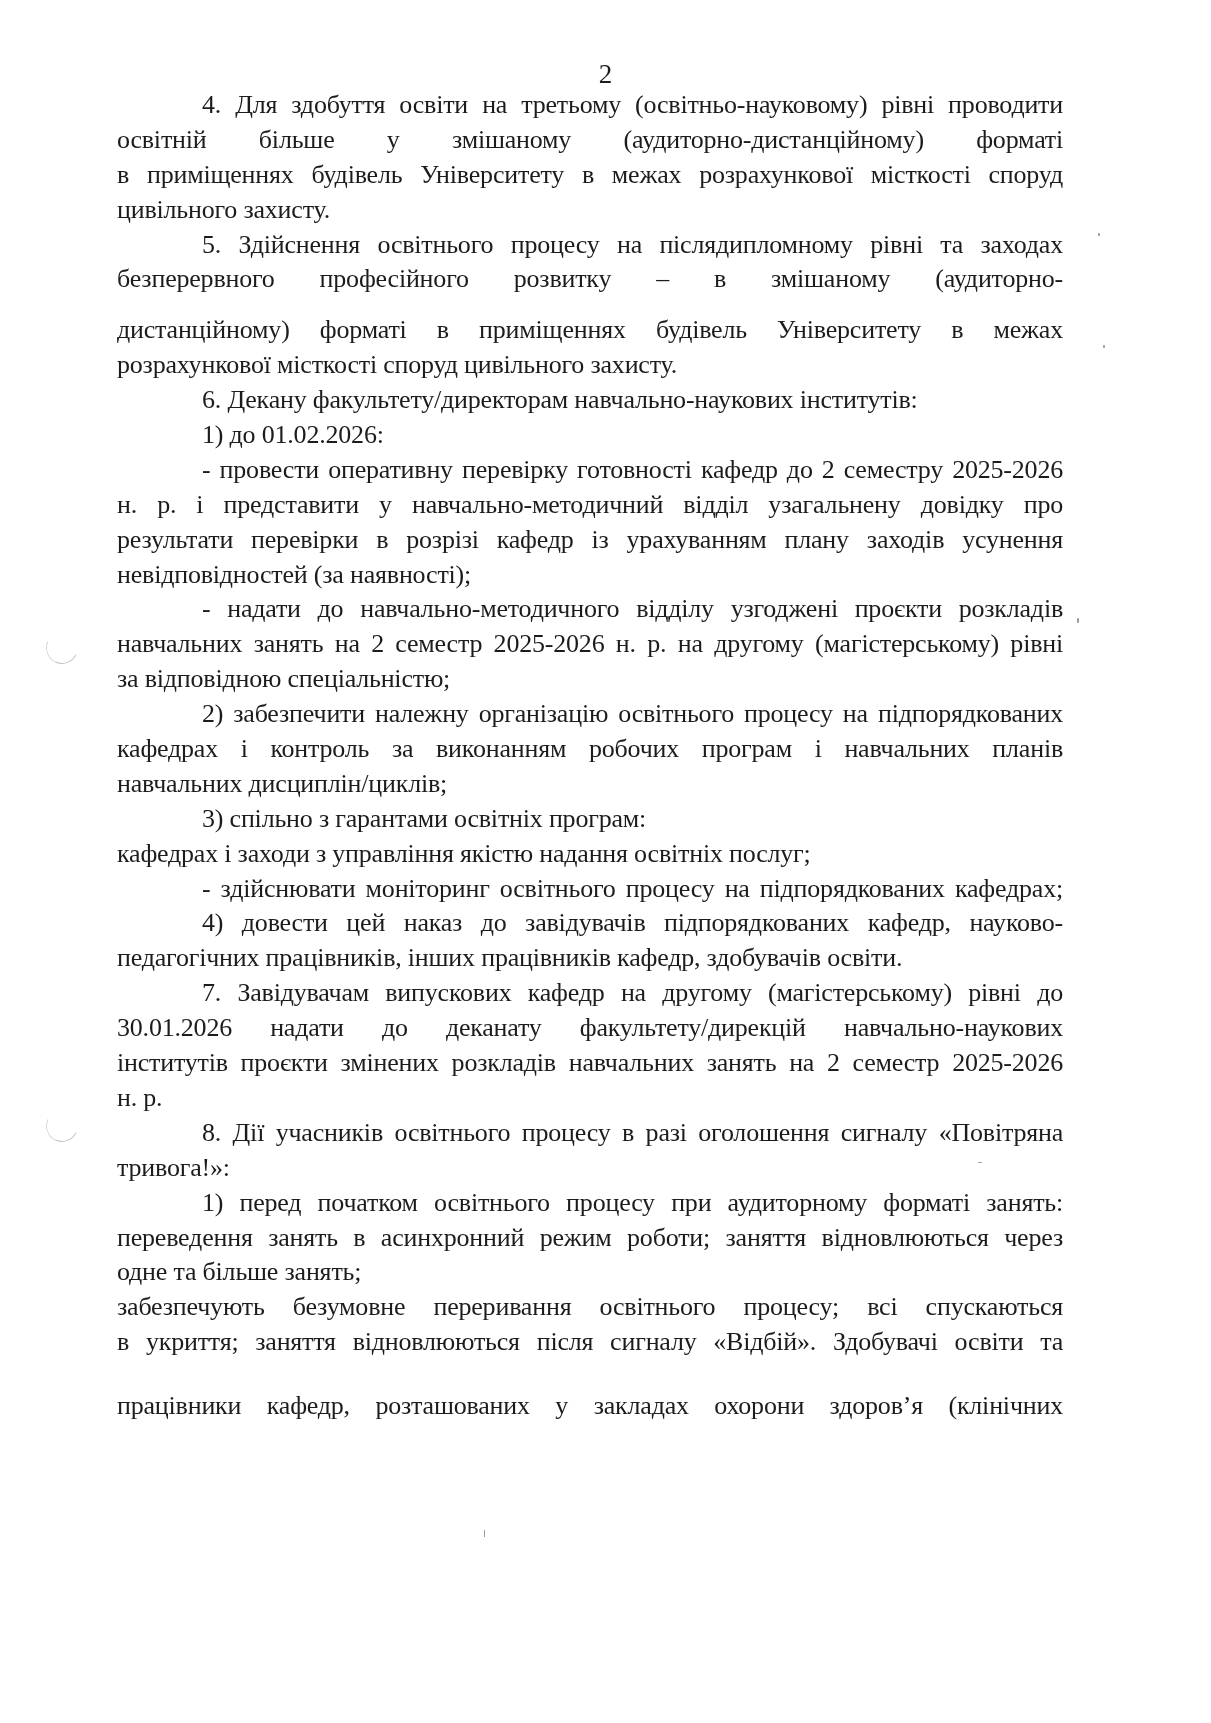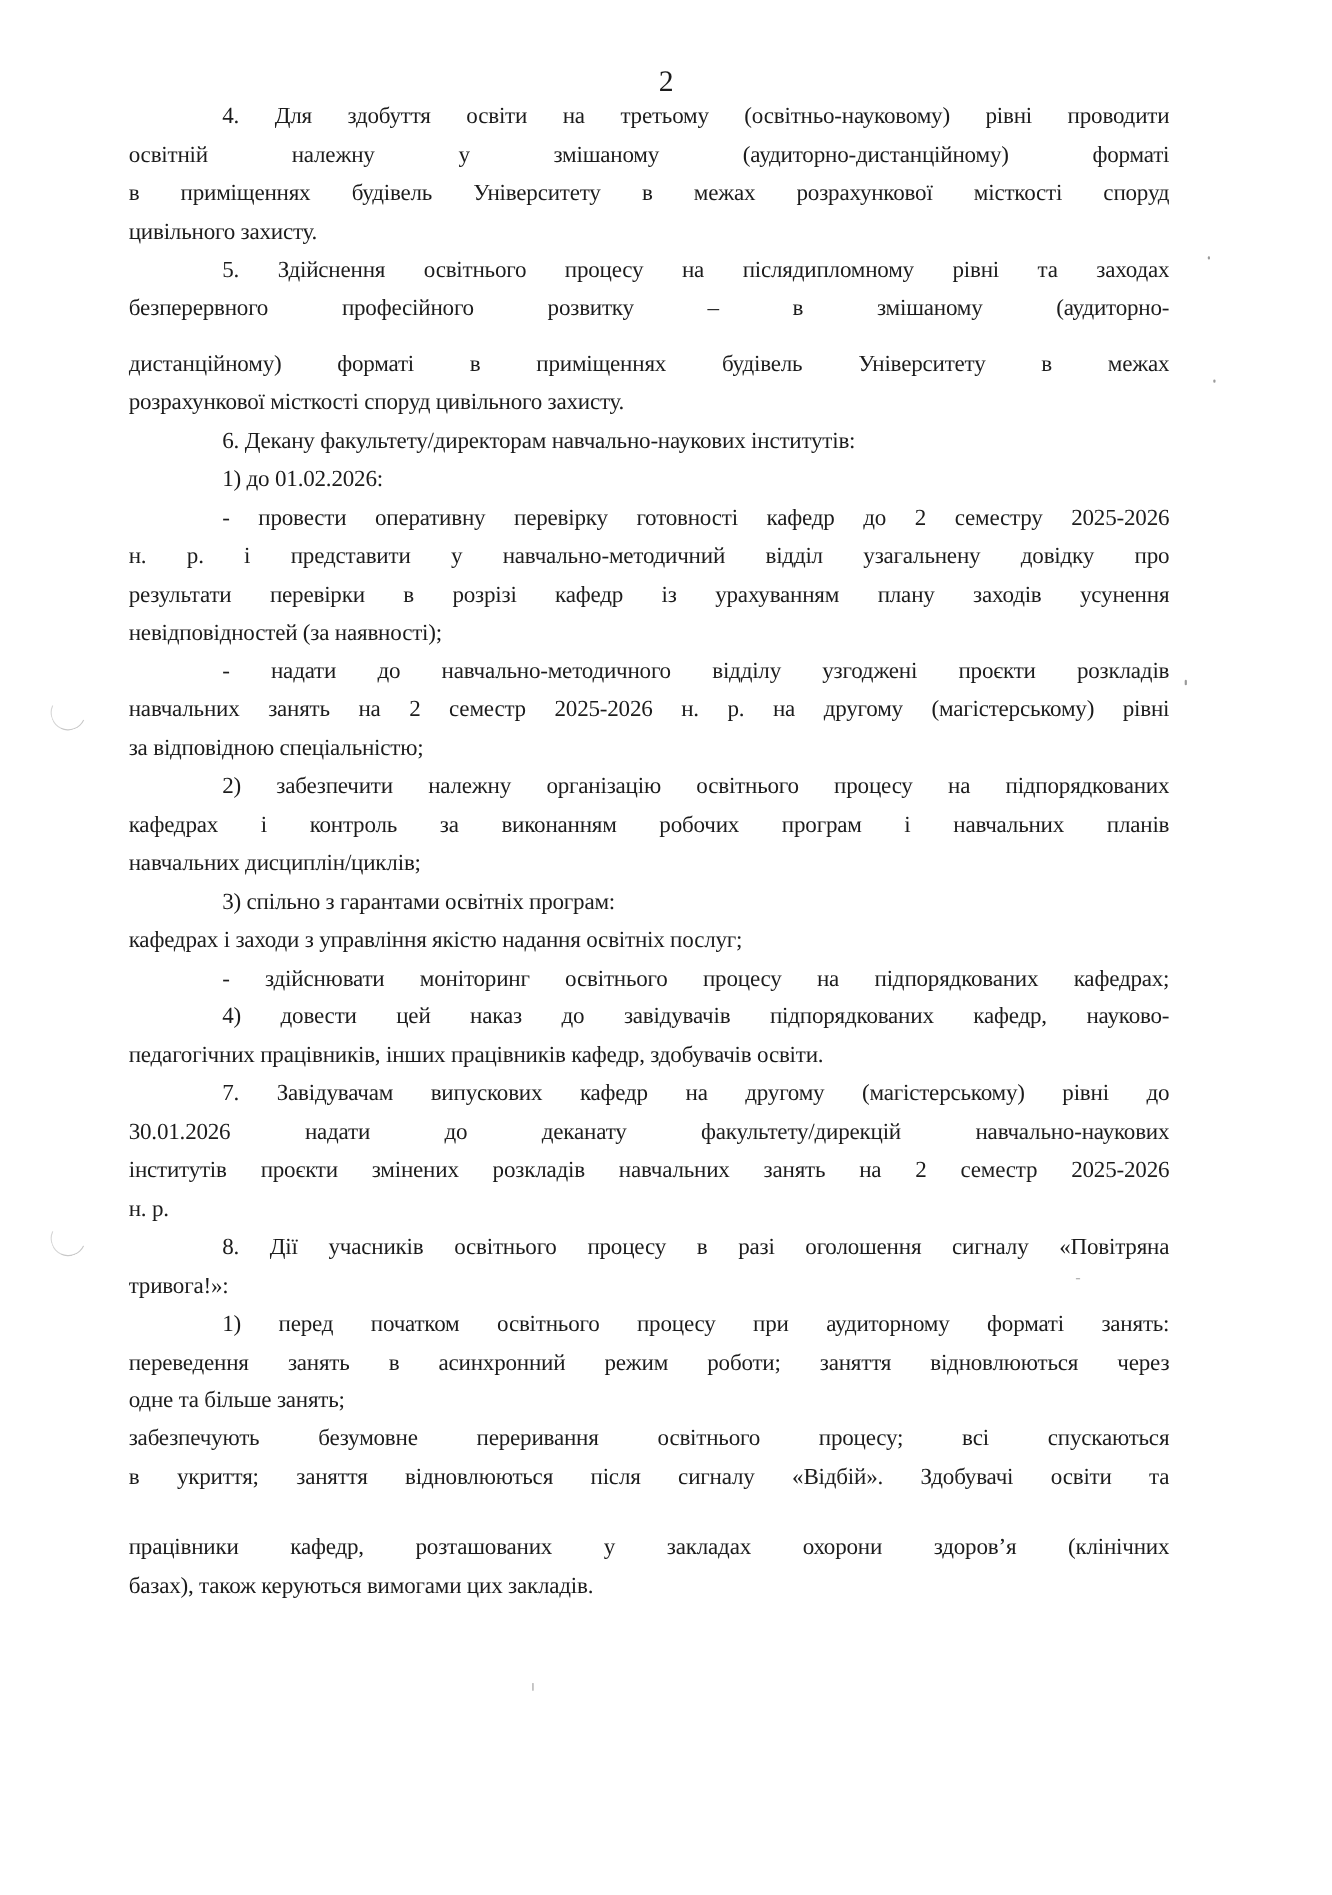--- a/index.html
+++ b/index.html
@@ -8,42 +8,42 @@
     font-family: "Liberation Serif", "DejaVu Serif", serif; color: #1c1c1c;
   }
   .page-num {
     position: absolute; top: 58px; left: 0; width: 1211px; text-align: center;
     font-size: 27px; line-height: 32px;
   }
   .body-text {
     position: absolute; top: 88px; left: 117px; width: 946px;
   }
   .line {
-    display: block; height: 34.9px; line-height: 34.9px; font-size: 21px;
+    display: block; height: 34.9px; line-height: 34.9px; font-size: 26px;
     white-space: nowrap; text-align: justify; text-align-last: justify;
     letter-spacing: -0.2px;
   }
   .line.last { text-align-last: left; }
   .line.indent { padding-left: 85px; }
   .punch {
     position: absolute; width: 30px; height: 30px; border-radius: 50%;
     border: 1.5px solid transparent; border-bottom-color: #c8c8c8; border-left-color: #d6d6d6;
     transform: rotate(-20deg);
   }
   .speck { position: absolute; background: #9a9a9a; border-radius: 1px; }
 </style>
 </head>
 <body>
 
 <div>
   <div class="page-num">2</div>
 
   <div class="body-text" id="body-text">
       <span class="line indent" style="white-space: normal; overflow: hidden;">4. Для здобуття освіти на третьому (освітньо-науковому) рівні проводити</span>
-      <span class="line" style="white-space: normal; overflow: hidden;">освітній належну у змішаному (аудиторно-дистанційному) форматі</span>
+      <span class="line" style="white-space: normal; overflow: hidden;">освітній більше у змішаному (аудиторно-дистанційному) форматі</span>
       <span class="line" style="white-space: normal; overflow: hidden;">в приміщеннях будівель Університету в межах розрахункової місткості споруд</span>
       <span class="line last" style="white-space: normal; overflow: hidden;">цивільного захисту.</span>
       <span class="line indent" style="white-space: normal; overflow: hidden;">5. Здійснення освітнього процесу на післядипломному рівні та заходах</span>
       <span class="line" style="white-space: normal; overflow: hidden;">безперервного професійного розвитку – в змішаному (аудиторно-</span>
       <span class="line" style="white-space: normal; overflow: hidden; margin-top: 16px;">дистанційному) форматі в приміщеннях будівель Університету в межах</span>
       <span class="line last" style="white-space: normal; overflow: hidden;">розрахункової місткості споруд цивільного захисту.</span>
       <span class="line indent last" style="white-space: normal; overflow: hidden;">6. Декану факультету/директорам навчально-наукових інститутів:</span>
       <span class="line indent last" style="white-space: normal; overflow: hidden;">1) до 01.02.2026:</span>
       <span class="line indent" style="white-space: normal; overflow: hidden;">- провести оперативну перевірку готовності кафедр до 2 семестру 2025-2026</span>
       <span class="line" style="white-space: normal; overflow: hidden;">н. р. і представити у навчально-методичний відділ узагальнену довідку про</span>
@@ -65,21 +65,20 @@
       <span class="line" style="white-space: normal; overflow: hidden;">інститутів проєкти змінених розкладів навчальних занять на 2 семестр 2025-2026</span>
       <span class="line last" style="white-space: normal; overflow: hidden;">н. р.</span>
       <span class="line indent" style="white-space: normal; overflow: hidden;">8. Дії учасників освітнього процесу в разі оголошення сигналу «Повітряна</span>
       <span class="line last" style="white-space: normal; overflow: hidden;">тривога!»:</span>
       <span class="line indent" style="white-space: normal; overflow: hidden;">1) перед початком освітнього процесу при аудиторному форматі занять:</span>
       <span class="line" style="white-space: normal; overflow: hidden;">переведення занять в асинхронний режим роботи; заняття відновлюються через</span>
       <span class="line last" style="white-space: normal; overflow: hidden;">одне та більше занять;</span>
       <span class="line" style="white-space: normal; overflow: hidden;">забезпечують безумовне переривання освітнього процесу; всі спускаються</span>
       <span class="line" style="white-space: normal; overflow: hidden;">в укриття; заняття відновлюються після сигналу «Відбій». Здобувачі освіти та</span>
       <span class="line" style="white-space: normal; overflow: hidden; margin-top: 29px;">працівники кафедр, розташованих у закладах охорони здоров’я (клінічних</span>
-      <span class="line last" style="white-space: normal; overflow: hidden;">базах), також керуються вимогами цих закладів.</span>
     </div>
 
   <span class="punch" style="left:46px; top:632px;"></span>
   <span class="punch" style="left:46px; top:1110px;"></span>
 
   <span class="speck" style="left:1098px; top:233px; width:2px; height:3px;"></span>
   <span class="speck" style="left:1103px; top:345px; width:2px; height:3px;"></span>
   <span class="speck" style="left:1077px; top:618px; width:2px; height:5px;"></span>
   <span class="speck" style="left:978px; top:1162px; width:4px; height:1px;"></span>
   <span class="speck" style="left:484px; top:1530px; width:1px; height:7px;"></span>

